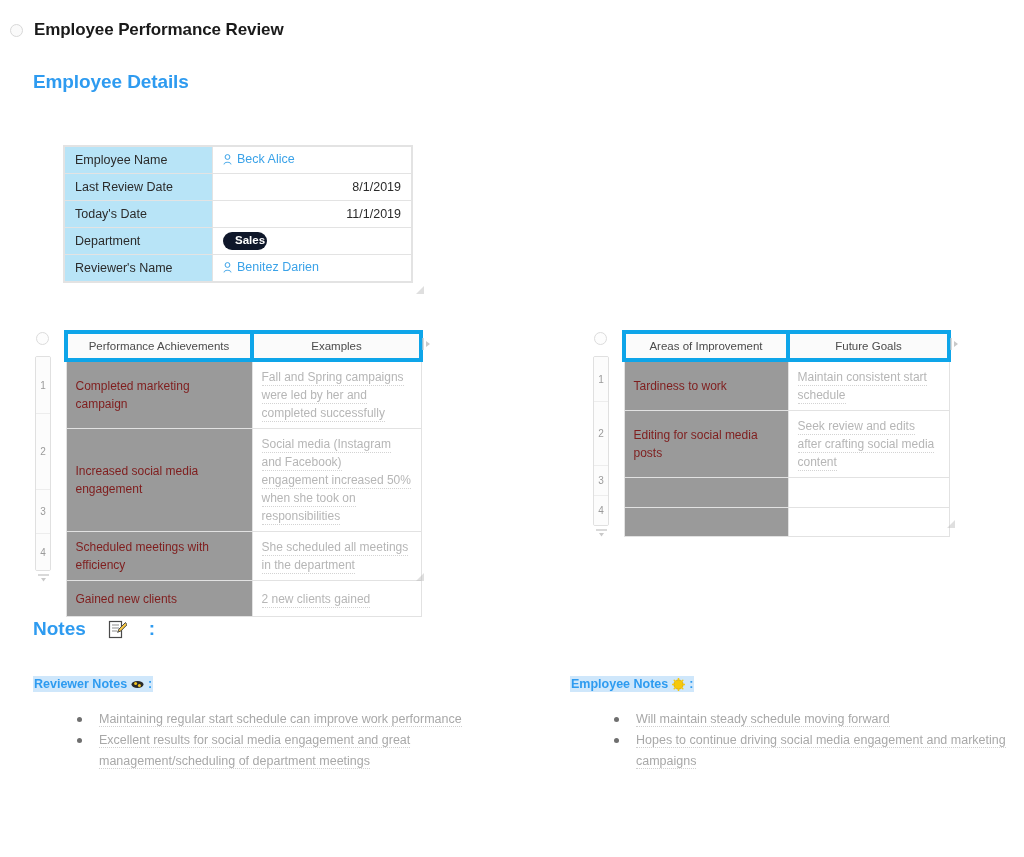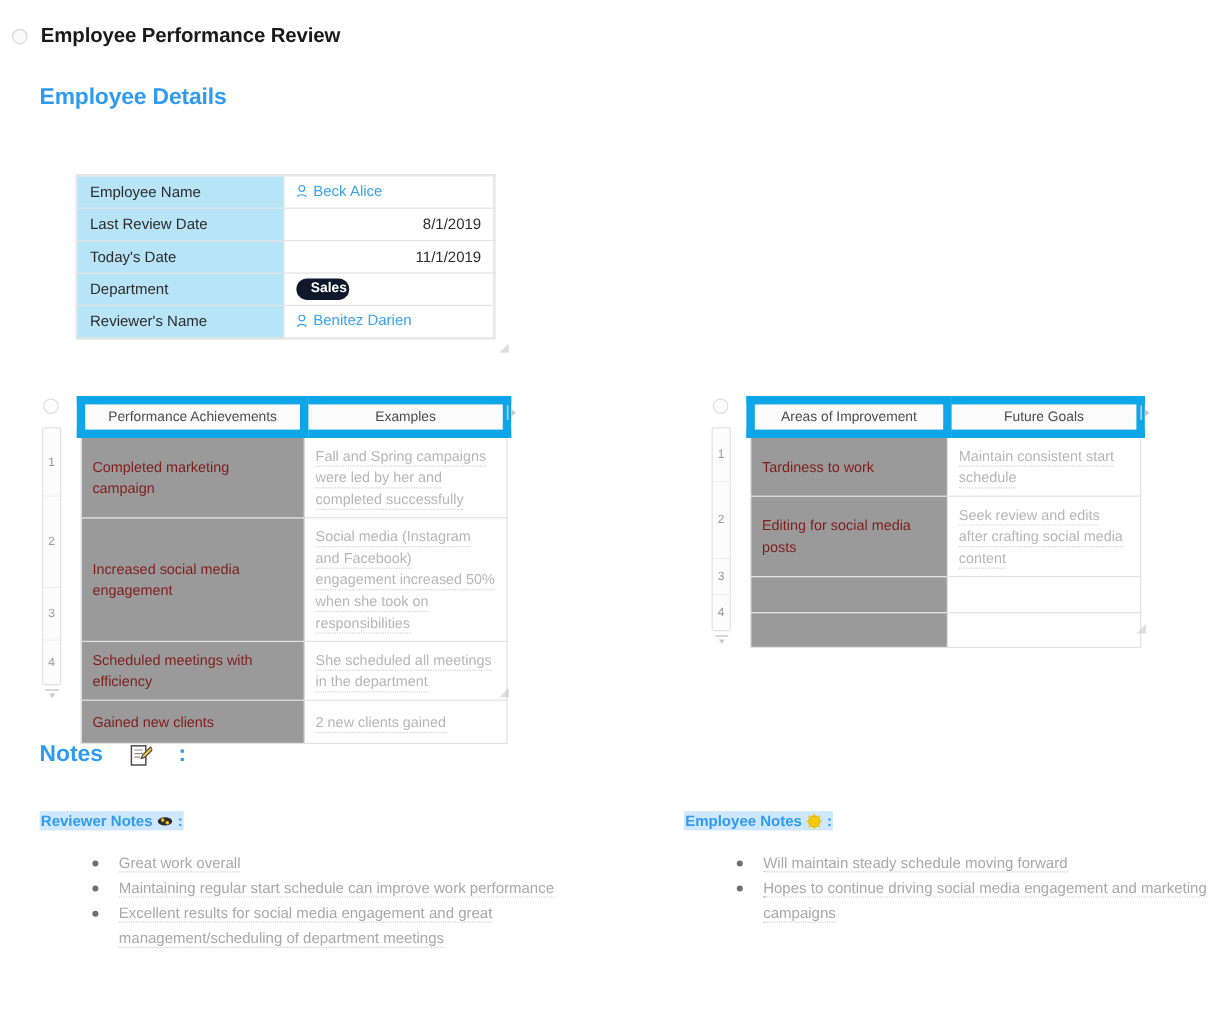--- a/index.html
+++ b/index.html
@@ -64,21 +64,21 @@
   }
   .details-table td {
     height: 27px;
     padding: 0 10px;
     font-size: 12.5px;
     border: 1px solid #e3e3e3;
     vertical-align: middle;
     box-sizing: border-box;
   }
   .details-table td.lbl {
-    width: 172px;
+    width: 148px;
     background: #b8e4f7;
     color: #2b2b2b;
   }
   .details-table td.val {
     background: #ffffff;
   }
   .val-right { text-align: right; color: #2b2b2b; }
   .person {
     color: #3aa2e8;
     display: inline-flex;
@@ -163,21 +163,21 @@
     position: absolute;
     top: 0;
   }
   table.grid th {
     font-size: 11.5px;
     font-weight: normal;
     color: #4b4b4b;
     text-align: center;
     height: 28px;
     background: #fbfbfb;
-    border: 7px solid #0ea5e9;
+    border: 4px solid #0ea5e9;
     box-sizing: border-box;
   }
   table.grid td {
     font-size: 12px;
     border: 1px solid #e2e2e2;
     padding: 6px 9px;
     vertical-align: middle;
     box-sizing: border-box;
     line-height: 18px;
   }
@@ -459,21 +459,20 @@
     <svg viewBox="0 0 13 13" width="13" height="13">
       <ellipse cx="6.5" cy="6.5" rx="6" ry="3.4" fill="#2b2b2b"></ellipse>
       <circle cx="4.6" cy="5.4" r="1.5" fill="#f3c623"></circle>
       <circle cx="8.4" cy="7.6" r="1.5" fill="#f3c623"></circle>
     </svg>
   </span>
   <span>:</span>
 </div>
 
 <ul class="note-list" style="left:55px; top:709px; width:470px;">
-  <li><span>Great work overall</span></li>
   <li><span>Maintaining regular start schedule can improve work performance</span></li>
   <li><span>Excellent results for social media engagement and great management/scheduling of department meetings</span></li>
 </ul>
 
 <div class="sub-notes-heading" style="left:570px; top:676px;">
   <span>Employee Notes</span>
   <span class="emoji-ico">
     <svg viewBox="0 0 13 13" width="13" height="13">
       <circle cx="6.5" cy="6.5" r="4.6" fill="#f7c90b" stroke="#d8a400" stroke-width="0.8"></circle>
       <g stroke="#f7c90b" stroke-width="1.5" stroke-linecap="round">

